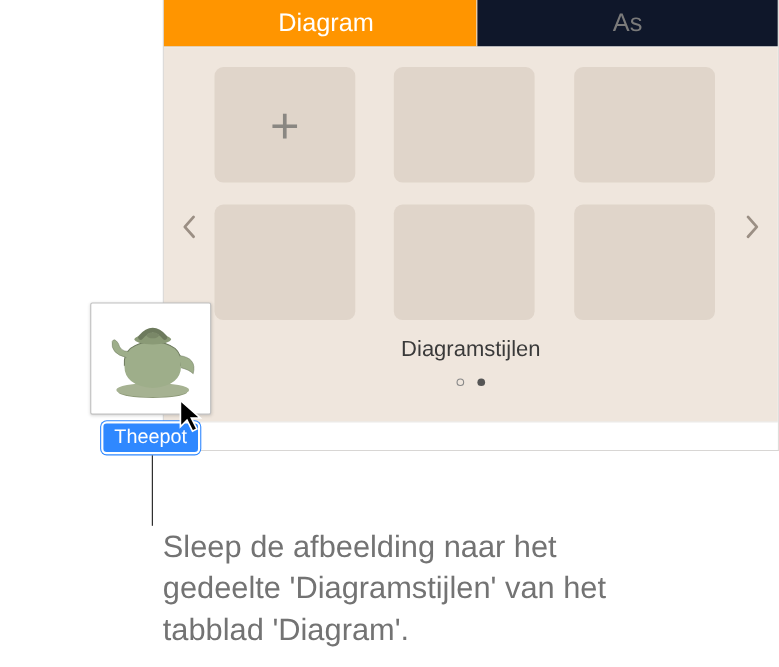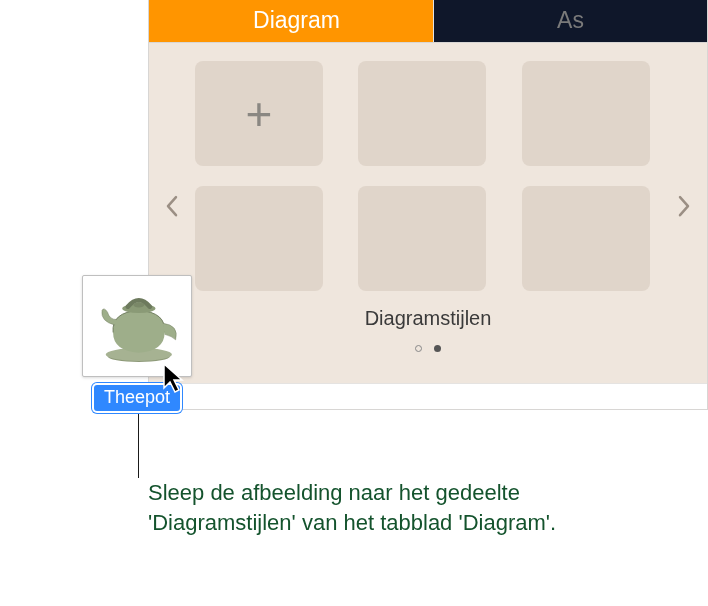--- a/index.html
+++ b/index.html
@@ -152,23 +152,23 @@
       top: 414px;
       width: 1px;
       height: 64px;
       background: #1a1a1a;
     }
     .callout-text {
       position: absolute;
       left: 148px;
       top: 478px;
       width: 420px;
-      font-size: 22px;
+      font-size: 28px;
       line-height: 1.35;
-      color: #14532d;
+      color: #737373;
     }
   </style>
 </head>
 <body>
 
 <div class="panel">
   <div class="tabs">
     <div class="tab active">Diagram</div>
     <div class="tab">As</div>
   </div>

